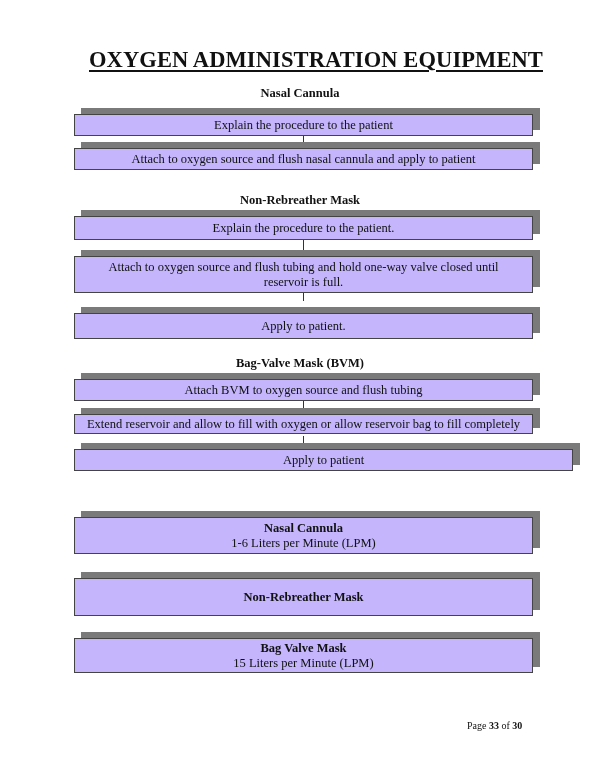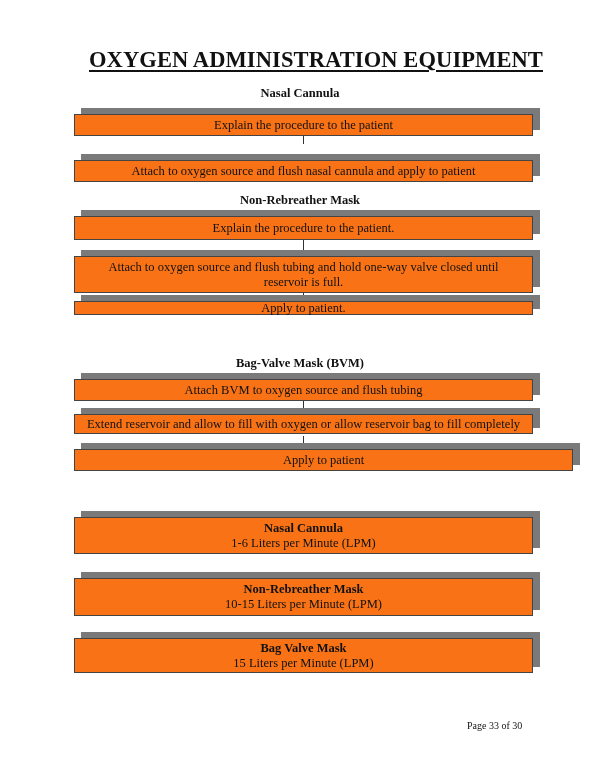--- a/index.html
+++ b/index.html
@@ -5,57 +5,57 @@
   html, body { margin:0; padding:0; }
   body { width:600px; height:777px; background:#ffffff; position:relative; overflow:hidden;
          font-family:"Liberation Serif", "DejaVu Serif", serif; color:#111; }
   .title { position:absolute; left:89px; top:47px; font-size:22.5px; font-weight:bold;
            text-decoration:underline; text-decoration-thickness:2px; text-underline-offset:3px;
            letter-spacing:0.1px; white-space:nowrap; }
   .section-heading { position:absolute; left:0; width:600px; text-align:center;
                      font-size:12.5px; font-weight:bold; }
   .step { position:absolute; left:74px; width:459px; }
   .step .shadow { position:absolute; left:7px; top:-6px; right:-7px; bottom:6px; background:#7a7a7a; }
-  .step .box { position:absolute; left:0; top:0; right:0; bottom:0; background:#f97316;
+  .step .box { position:absolute; left:0; top:0; right:0; bottom:0; background:#c4b5fd;
                border:1px solid #444; box-sizing:border-box; display:flex; align-items:center;
                justify-content:center; text-align:center; font-size:12.5px; line-height:15px; padding:0 10px; }
   .step .box.col { flex-direction:column; }
   .step .box .b { font-weight:bold; }
   .connector { position:absolute; left:303px; width:1px; background:#333; }
   .footer { position:absolute; left:467px; top:720px; font-size:10px; }
-  .footer b { font-weight:normal;margin-top:22px; }
+  .footer b { font-weight:bold;margin-top:22px; }
 </style>
 </head>
 <body>
 
 <div class="title">OXYGEN ADMINISTRATION EQUIPMENT</div>
 
 <div class="section-heading" style="top:86px;">Nasal Cannula</div>
 <div class="step" style="top:114px;height:22px;">
   <div class="shadow"></div>
   <div class="box">Explain the procedure to the patient</div>
 </div>
 <div class="connector" style="top:136px;height:8px;"></div>
-<div class="step" style="top:148px;height:22px;margin-top:12px;">
+<div class="step" style="top:148px;height:22px;">
   <div class="shadow"></div>
   <div class="box">Attach to oxygen source and flush nasal cannula and apply to patient</div>
 </div>
 
 <div class="section-heading" style="top:193px;">Non-Rebreather Mask</div>
 <div class="step" style="top:216px;height:24px;">
   <div class="shadow"></div>
   <div class="box">Explain the procedure to the patient.</div>
 </div>
 <div class="connector" style="top:240px;height:10px;"></div>
 <div class="step" style="top:256px;height:37px;">
   <div class="shadow"></div>
   <div class="box">Attach to oxygen source and flush tubing and hold one-way valve closed until reservoir is full.</div>
 </div>
 <div class="connector" style="top:293px;height:8px;"></div>
-<div class="step" style="top:301px;height:14px;">
+<div class="step" style="top:313px;height:26px;">
   <div class="shadow"></div>
   <div class="box">Apply to patient.</div>
 </div>
 
 <div class="section-heading" style="top:356px;">Bag-Valve Mask (BVM)</div>
 <div class="step" style="top:379px;height:22px;">
   <div class="shadow"></div>
   <div class="box">Attach BVM to oxygen source and flush tubing</div>
 </div>
 <div class="connector" style="top:401px;height:8px;"></div>
@@ -74,21 +74,20 @@
   <div class="shadow"></div>
   <div class="box col">
     <div class="b">Nasal Cannula</div>
     <div>1-6 Liters per Minute (LPM)</div>
   </div>
 </div>
 <div class="step" style="top:578px;height:38px;">
   <div class="shadow"></div>
   <div class="box col">
     <div class="b">Non-Rebreather Mask</div>
-    <div>10-15 Liters per Minute (LPM)</div>
   </div>
 </div>
 <div class="step" style="top:638px;height:35px;">
   <div class="shadow"></div>
   <div class="box col">
     <div class="b">Bag Valve Mask</div>
     <div>15 Liters per Minute (LPM)</div>
   </div>
 </div>
 

